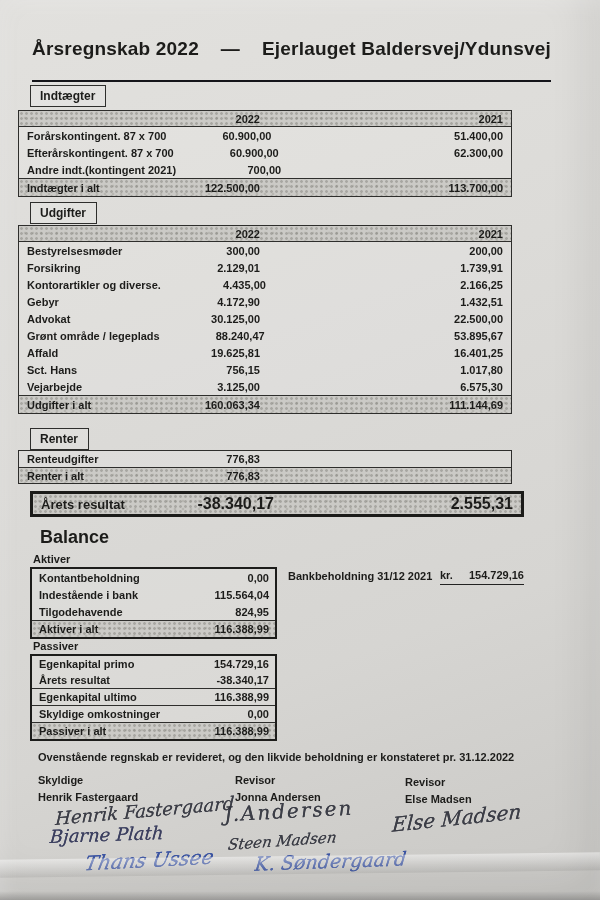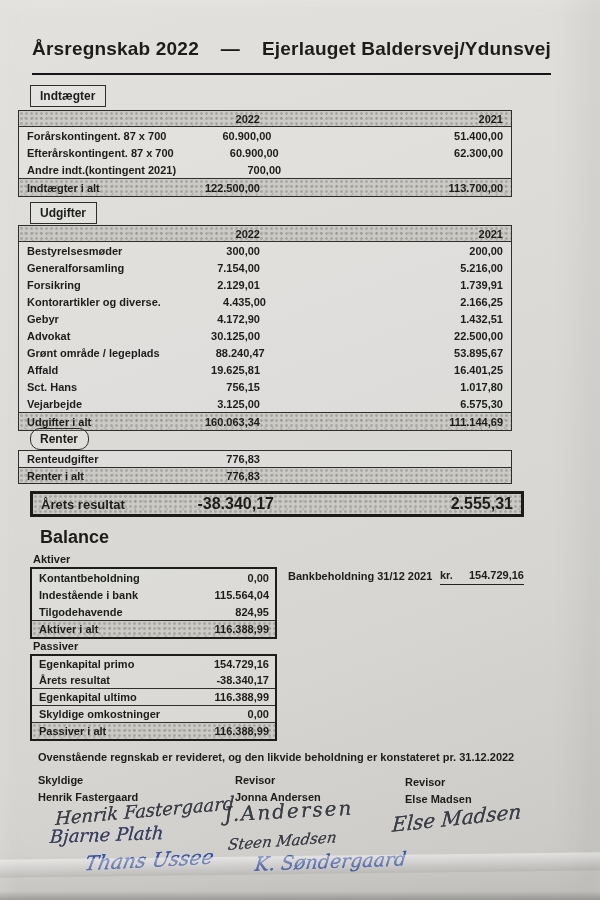--- a/index.html
+++ b/index.html
@@ -13,21 +13,21 @@
   }
   .crease{position:absolute;left:0;right:0;top:856px;height:18px;
     background:linear-gradient(180deg, rgba(255,255,255,0.45), rgba(0,0,0,0.07));
     transform:rotate(-0.7deg); pointer-events:none;}
   .bottom-edge{position:absolute;bottom:0;left:0;right:0;height:9px;
     background:linear-gradient(180deg, transparent, rgba(0,0,0,0.22));}
 
   .title{
     position:absolute; top:38px; left:32px; margin:0;
     font-size:19px; letter-spacing:0.2px; white-space:pre;
-    border-bottom:2.5px solid #15151a; padding-bottom:13px;
+    border-bottom:2.5px solid #15151a; padding-bottom:20px;
   }
 
   .tab{
     position:absolute; left:30px; height:20px; line-height:20px;
     border:1.5px solid var(--table_line,#2e2e2c); background:rgba(255,255,255,0.12);
     padding:0 10px 0 9px; font-size:12px;
   }
   .tbl{
     position:absolute; left:18px; width:494px;
     border:1.5px solid var(--table_line,#2e2e2c);
@@ -44,21 +44,21 @@
     background-size:5px 5px, 8px 8px; background-position:0 0, 2px 3px;
   }
   .c-l{flex:0 0 128px; padding-left:8px; white-space:nowrap; overflow:visible; text-align:left;}
   .c-a{flex:0 0 105px; text-align:right; white-space:nowrap;}
   .c-b{flex:1; text-align:right; padding-right:8px; white-space:nowrap;}
 
   #indtaegter-tab{top:85px;}
   #indtaegter-tbl{top:110px;}
   #udgifter-tab{top:202px;}
   #udgifter-tbl{top:225px;}
-  #renter-tab{top:428px;border-radius:10px;}
+  #renter-tab{top:428px;}
   #renter-tbl{top:450px;}
   #renter-tbl .row{height:16px;}
   #renter-tbl .row.total{border-top:1.5px solid var(--table_line,#2e2e2c);}
 
   #result-box{
     position:absolute; top:491px; left:30px; width:494px;
     border:3px solid #1b1b19; box-sizing:border-box;
   }
   #result-box .row{height:20px;}
   #result-box .c-l{font-size:13px;}
@@ -152,25 +152,20 @@
       <span class="c-l"></span>
       <span class="c-a">2022</span>
       <span class="c-b">2021</span>
     </div>
     <div class="row">
       <span class="c-l">Bestyrelsesmøder</span>
       <span class="c-a">300,00</span>
       <span class="c-b">200,00</span>
     </div>
     <div class="row">
-      <span class="c-l">Generalforsamling</span>
-      <span class="c-a">7.154,00</span>
-      <span class="c-b">5.216,00</span>
-    </div>
-    <div class="row">
       <span class="c-l">Forsikring</span>
       <span class="c-a">2.129,01</span>
       <span class="c-b">1.739,91</span>
     </div>
     <div class="row">
       <span class="c-l">Kontorartikler og diverse.</span>
       <span class="c-a">4.435,00</span>
       <span class="c-b">2.166,25</span>
     </div>
     <div class="row">

